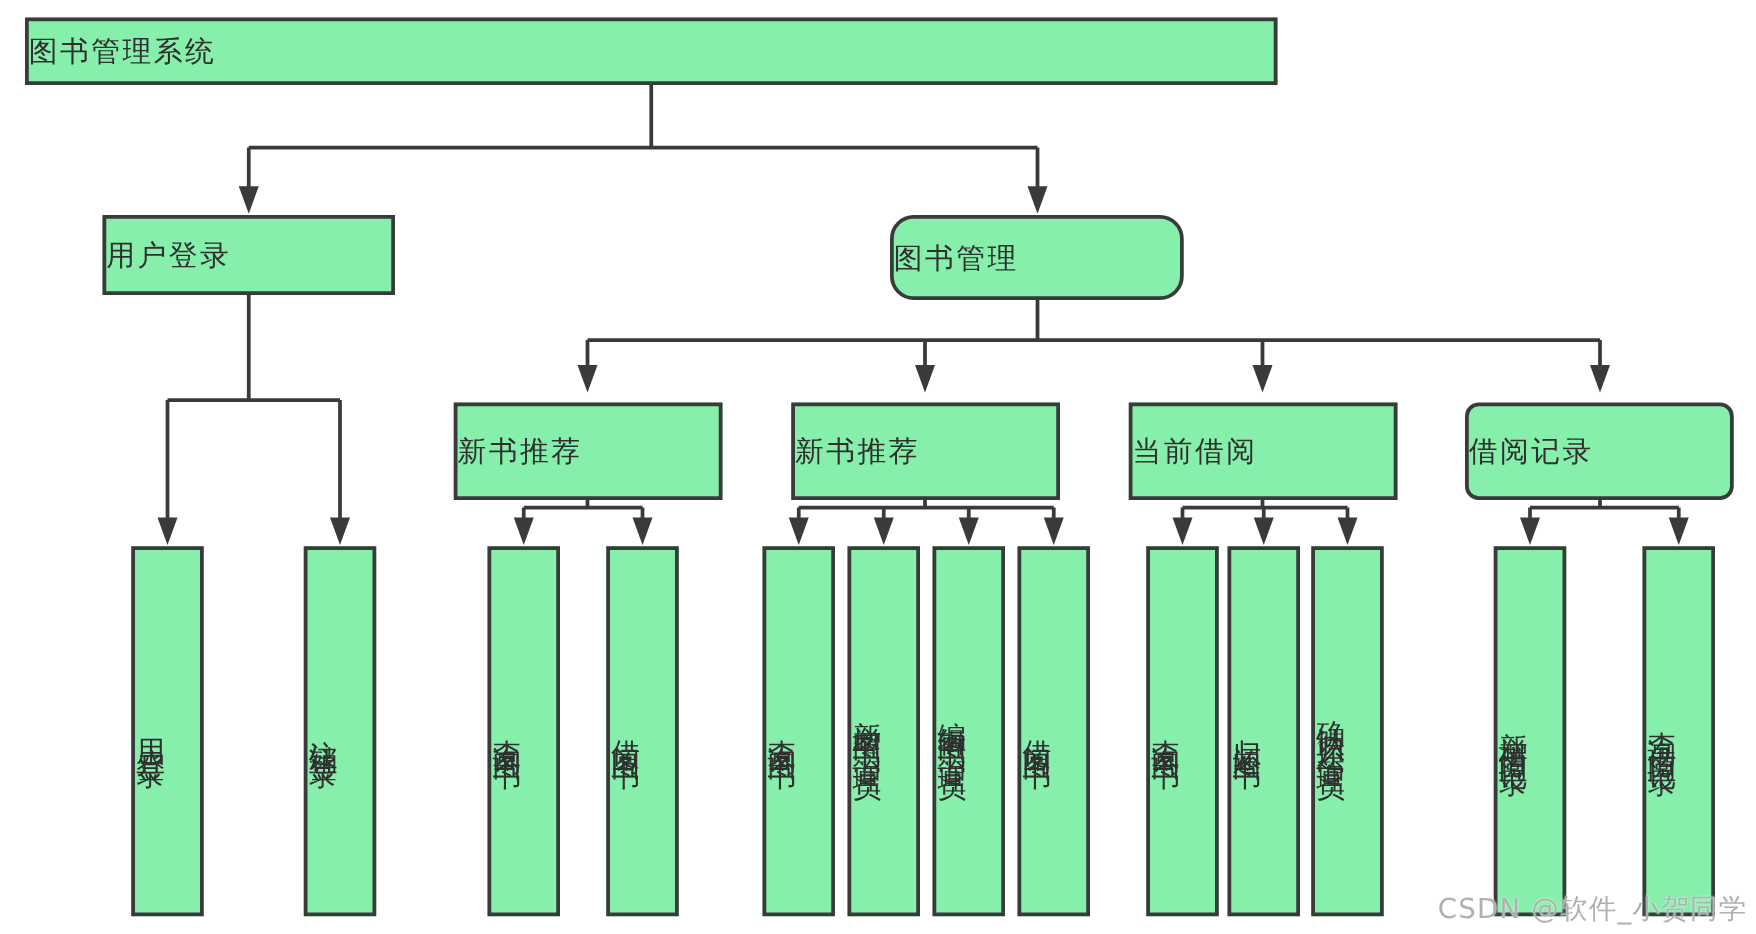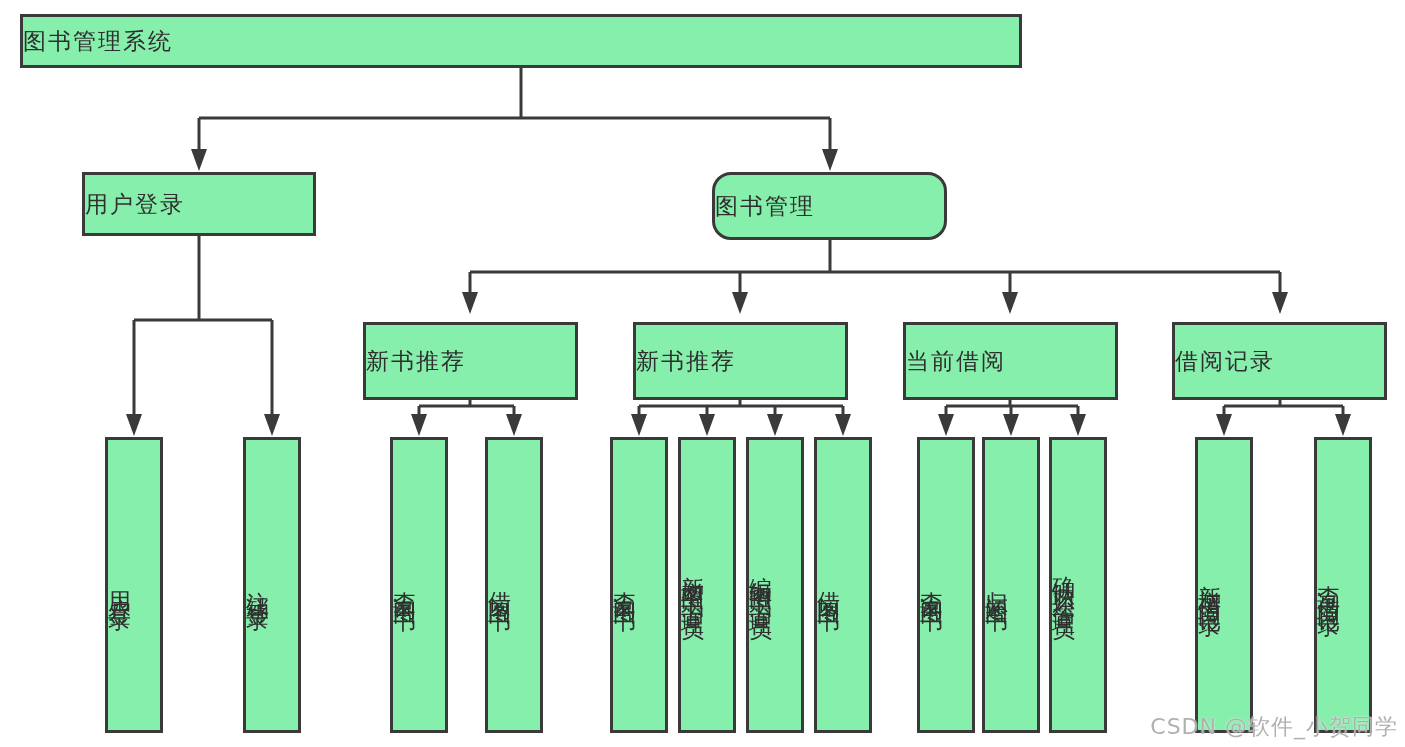--- a/index.html
+++ b/index.html
@@ -19,21 +19,21 @@
     writing-mode:vertical-rl;text-orientation:mixed;
     font-size:23px;letter-spacing:6px;line-height:1;white-space:nowrap;
   }
   .root{left:20px;top:14px;width:1002px;height:54px;}
   .n-user-login{left:82px;top:172px;width:234px;height:64px;}
   .n-book-mgmt{left:712px;top:172px;width:235px;height:68px;border-radius:19px;}
   .l3{top:322px;width:215px;height:78px;}
   .n-new-rec{left:363px;}
   .n-borrow{left:633px;}
   .n-current{left:903px;}
-  .n-records{left:1172px;}
+  .n-records{left:1172px;border-radius:11px;}
   .leaf{top:437px;width:58px;height:296px;}
   .lf-1{left:105px;}  .lf-2{left:243px;}
   .lf-3{left:390px;}  .lf-4{left:485px;}
   .lf-5{left:610px;}  .lf-6{left:678px;}  .lf-7{left:746px;}  .lf-8{left:814px;}
   .lf-9{left:917px;}  .lf-10{left:982px;} .lf-11{left:1049px;}
   .lf-12{left:1195px;}.lf-13{left:1314px;}
   .watermark{
     position:absolute;right:7px;bottom:5px;z-index:2;
     font-size:22px;color:#b0b0b0;letter-spacing:1px;
     text-shadow:0 0 2px rgba(255,255,255,.8);white-space:nowrap;

